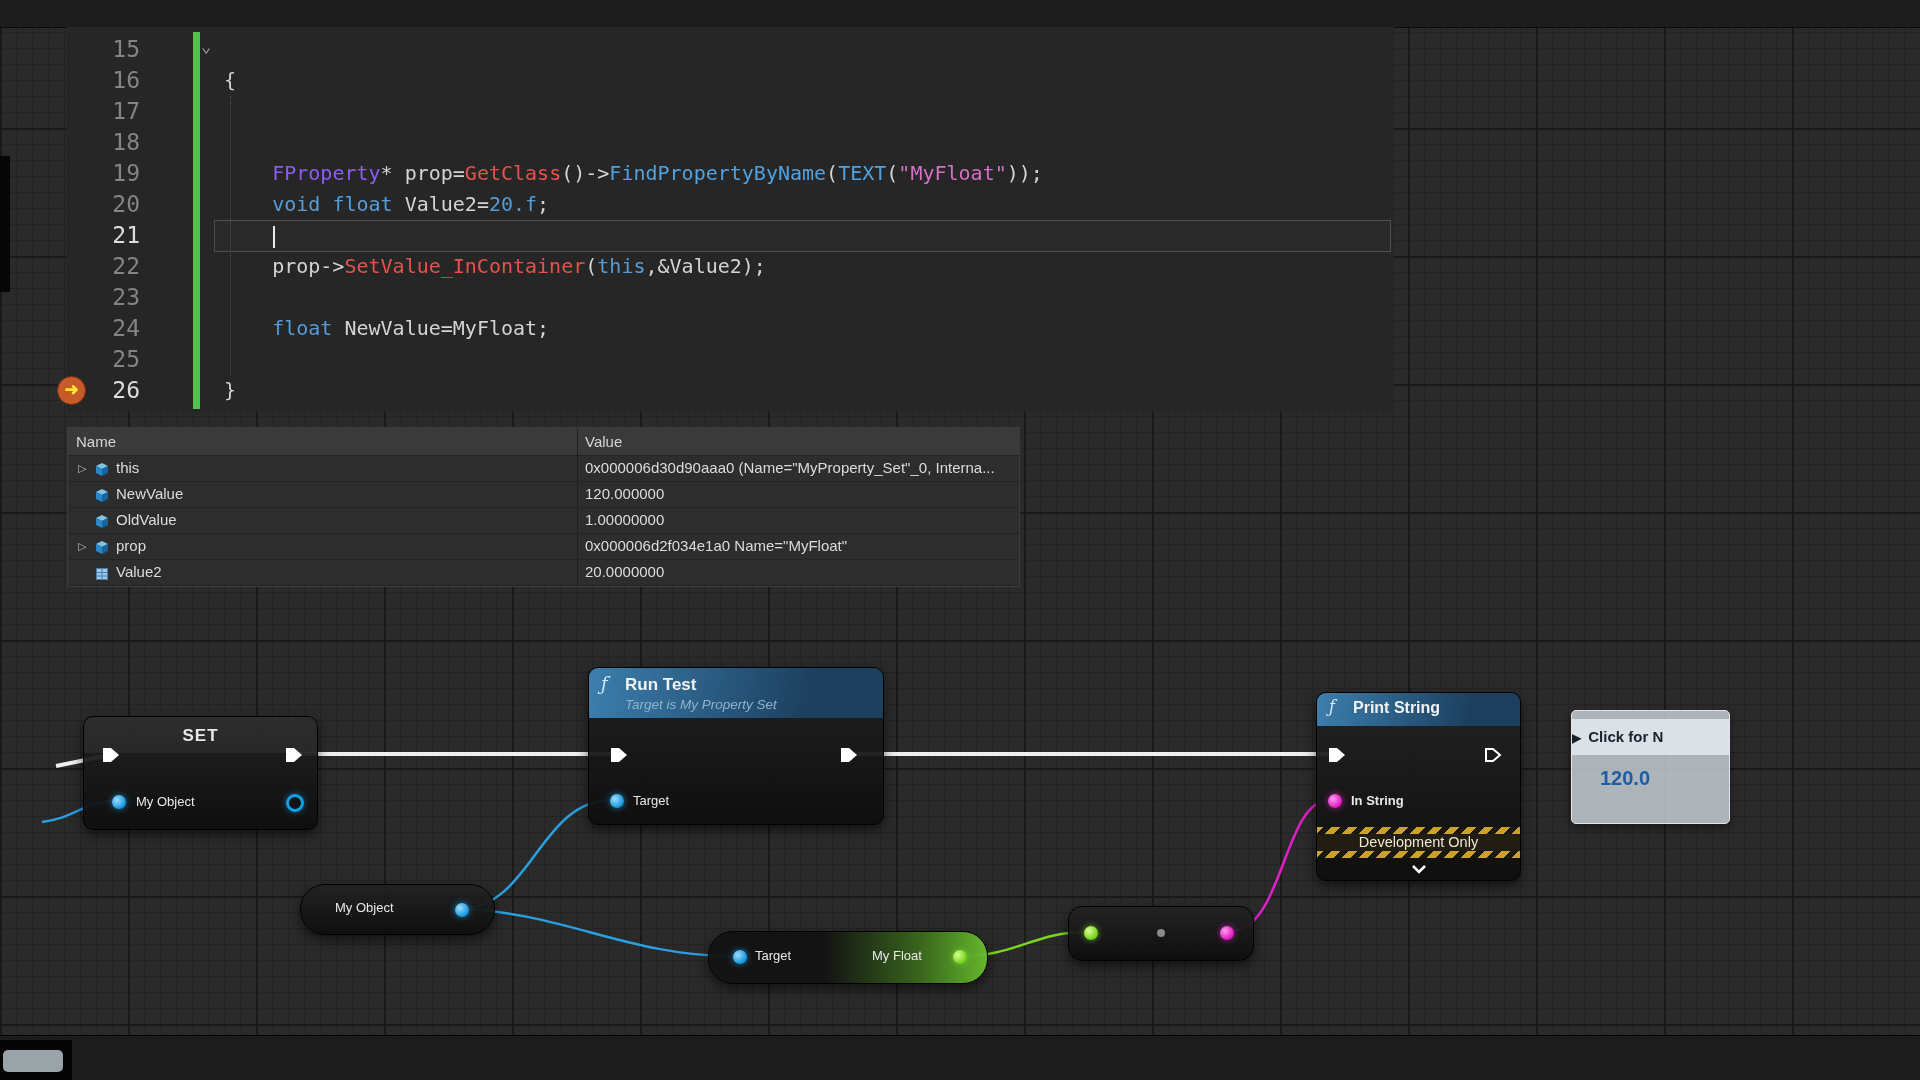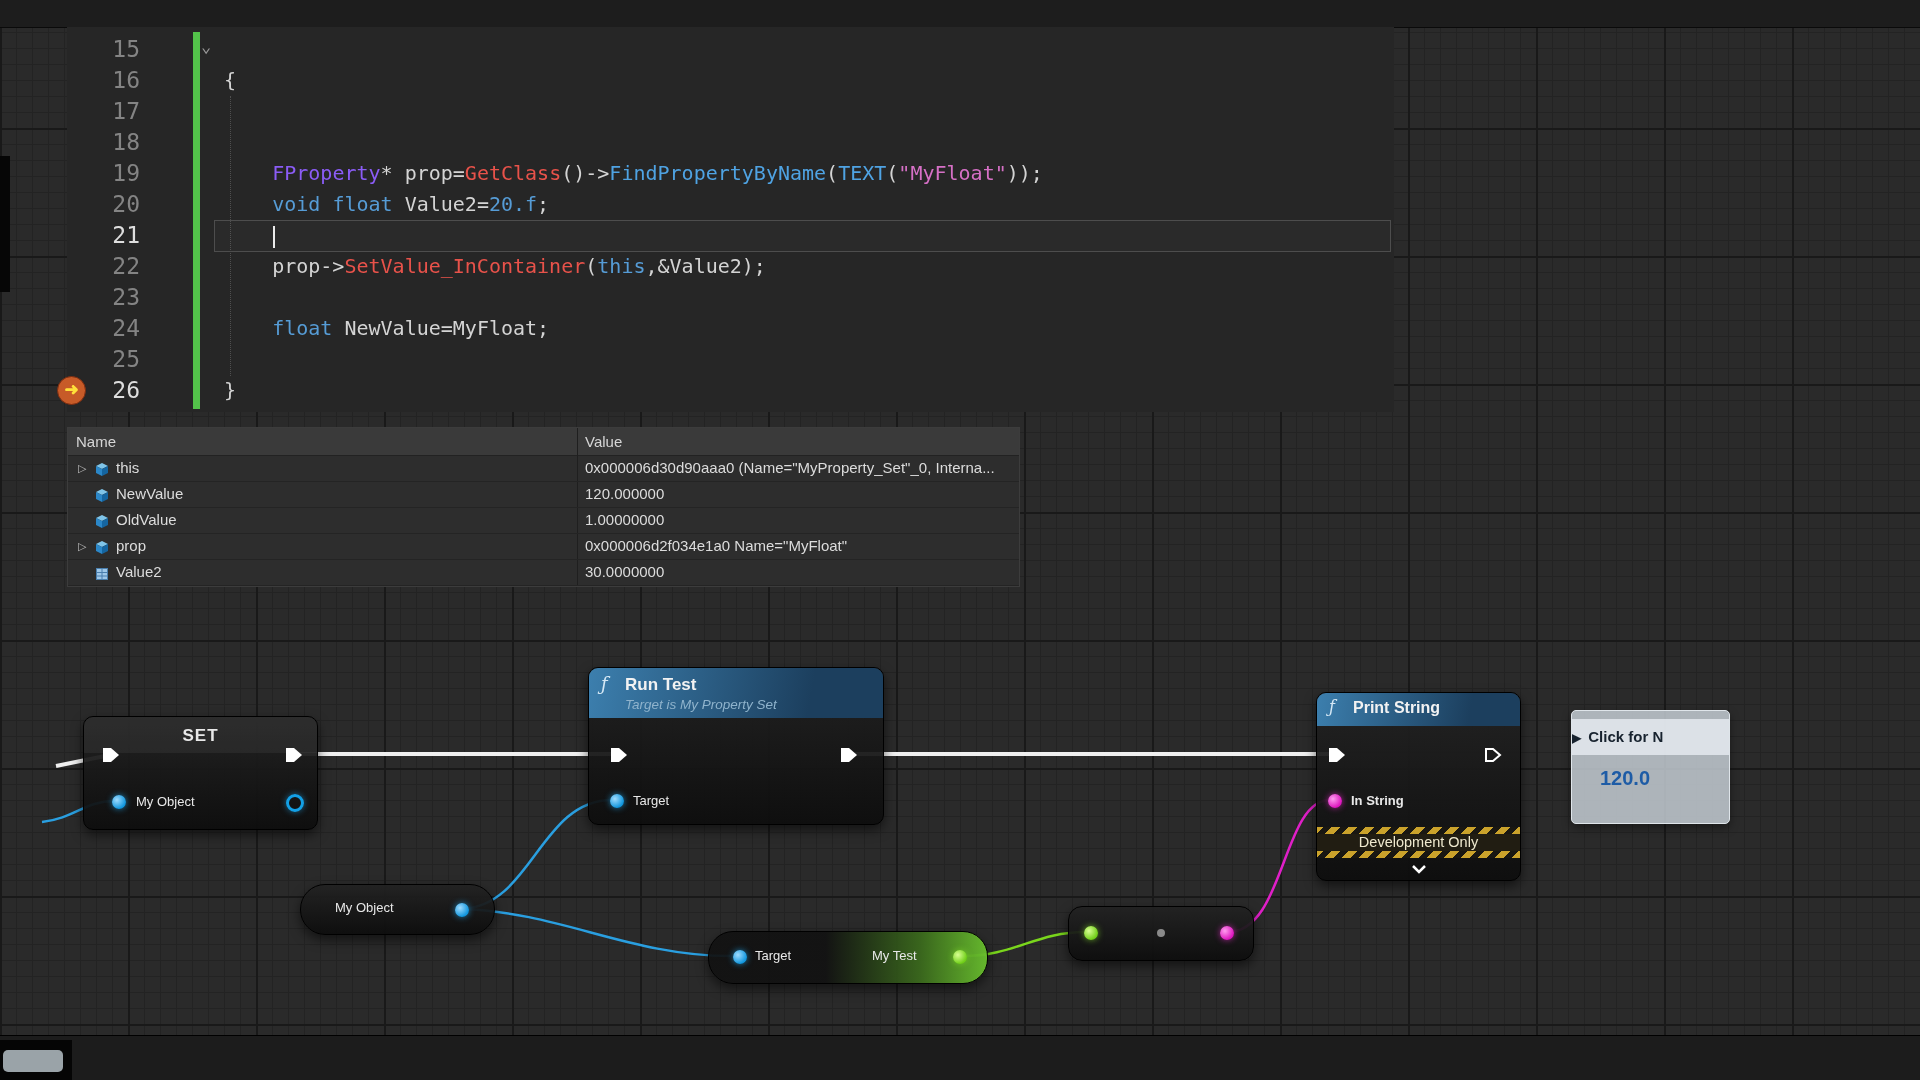--- a/index.html
+++ b/index.html
@@ -163,21 +163,21 @@
 
   <div class="abs bpnode pill" style="left:300px;top:884px;width:193px;height:49px;">
     <div class="plabel" style="left:34px;top:15px;">My Object</div>
     <div class="pin pin-obj" style="left:154px;top:18px;"></div>
   </div>
 
   <div class="abs bpnode pill" style="left:708px;top:931px;width:278px;height:51px;
        background:linear-gradient(to right, rgba(18,18,18,0.94) 42%, rgba(58,105,28,0.94) 76%, rgba(104,190,45,0.95));">
     <div class="pin pin-obj" style="left:24px;top:18px;"></div>
     <div class="plabel" style="left:46px;top:16px;">Target</div>
-    <div class="plabel" style="left:163px;top:16px;">My Test</div>
+    <div class="plabel" style="left:163px;top:16px;">My Float</div>
     <div class="pin pin-float" style="left:244px;top:18px;"></div>
   </div>
 
   <div class="abs bpnode" style="left:1068px;top:906px;width:184px;height:53px;border-radius:14px;">
     <div class="pin pin-float" style="left:15px;top:19px;"></div>
     <div class="dot-mid" style="left:88px;top:22px;"></div>
     <div class="pin pin-string" style="left:151px;top:19px;"></div>
   </div>
 
   <div id="editor" class="abs">
@@ -247,18 +247,18 @@
           <span class="wvalue">0x000006d2f034e1a0 Name="MyFloat"</span>
         </div>
         <div class="wrow" style="top: 131px;">
           <span class="wicon"><svg viewBox="0 0 16 16" width="16" height="16">
               <rect x="2.5" y="2.5" width="11" height="11" fill="#9ec7e8" stroke="#4a7fae"></rect>
               <line x1="2.5" y1="6.5" x2="13.5" y2="6.5" stroke="#4a7fae"></line>
               <line x1="2.5" y1="10" x2="13.5" y2="10" stroke="#4a7fae"></line>
               <line x1="8" y1="2.5" x2="8" y2="13.5" stroke="#4a7fae"></line>
             </svg></span>
           <span class="wname">Value2</span>
-          <span class="wvalue">30.0000000</span>
+          <span class="wvalue">20.0000000</span>
         </div>
       </div>
   </div>
 
 </div>
 
 </body></html>

